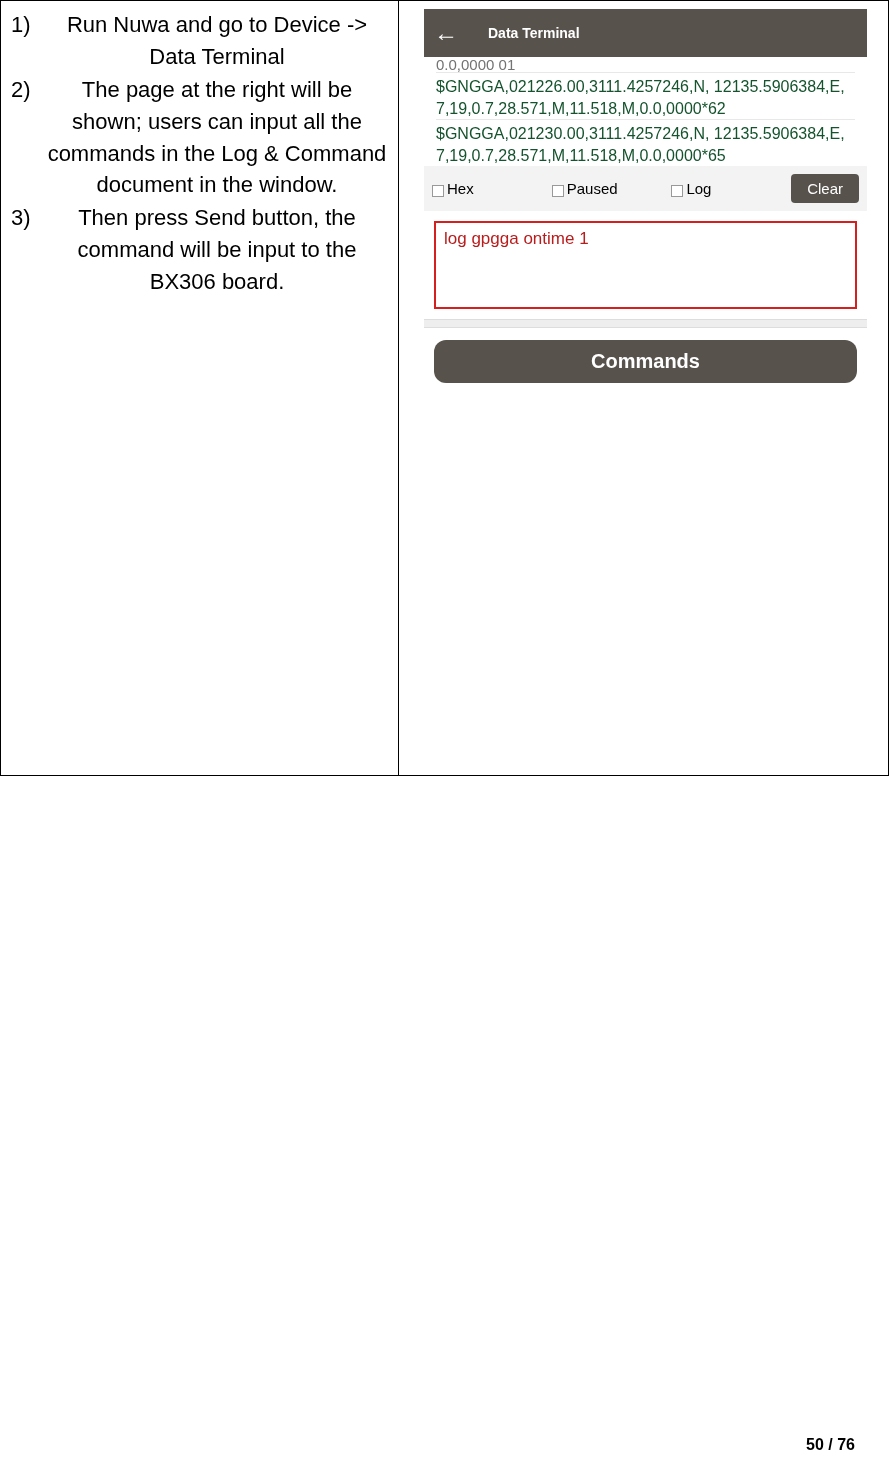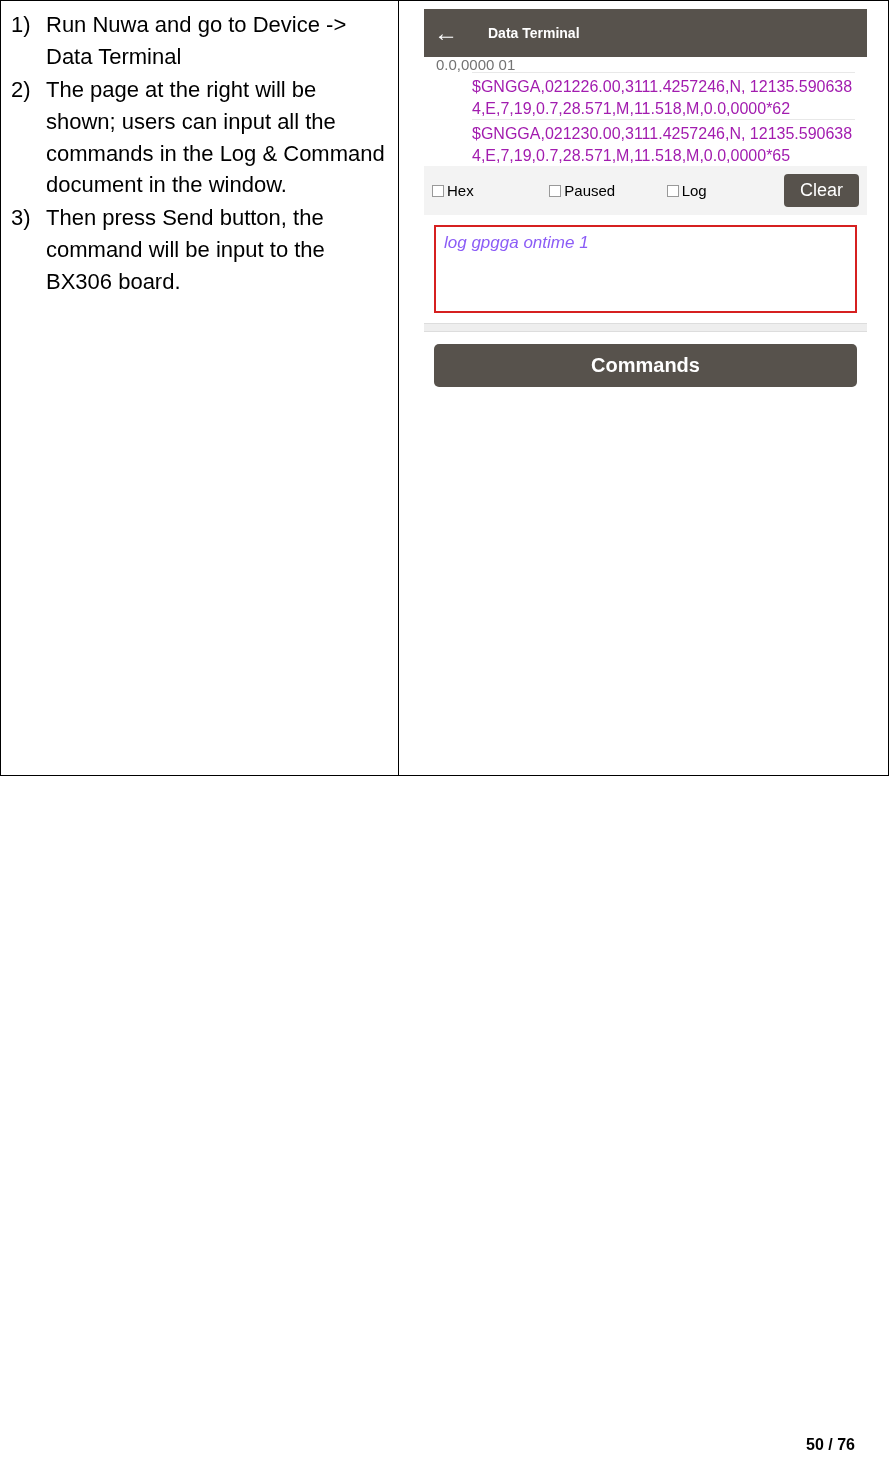--- a/index.html
+++ b/index.html
@@ -27,20 +27,21 @@
     .right-col {
       flex: 1;
       padding: 8px 5px 8px 25px;
       position: relative;
     }
     ol {
       list-style: none;
       counter-reset: item;
       font-size: 22px;
       line-height: 1.45;
+      text-align: center;
     }
     ol li {
       counter-increment: item;
       padding-left: 35px;
       position: relative;
       margin-bottom: 1px;
     }
     ol li::before {
       content: counter(item) ")";
       position: absolute;
@@ -72,93 +73,91 @@
       background: #fff;
       padding: 0 12px;
     }
     .log-cut {
       font-size: 15px;
       color: #737373;
       line-height: 1.0;
     }
     .log-line {
       font-size: 16px;
-      color: #a21caf;
+      color: #14532d;
       line-height: 1.35;
       padding-top: 3px;
       word-break: break-all;
       border-top: 1px solid #e8e8e8;
-      margin-left: 36px;
     }
     .log-line:first-of-type {
       border-top: none;
     }
     .controls-row {
       display: flex;
       align-items: center;
       background: #f3f3f3;
       padding: 8px 8px;
       gap: 4px;
       font-size: 15px;
     }
     .checkbox-item {
       display: flex;
-      align-items: center;
+      align-items: flex-end;
       flex: 1;
     }
     .checkbox-box {
       width: 12px;
       height: 12px;
       border: 1px solid #999;
       background: #fff;
       margin-right: 3px;
       display: inline-block;
     }
     .clear-btn {
       background: #57524c;
       color: #fff;
       padding: 6px 16px;
       border-radius: 4px;
-      font-size: 18px;
+      font-size: 15px;
       cursor: pointer;
       border: none;
     }
     .input-wrap {
       padding: 10px 10px 6px 10px;
       background: #fff;
     }
     .cmd-input {
       width: 100%;
       height: 88px;
       border: 2px solid #d62020;
       padding: 6px 8px;
       font-size: 17px;
-      color: #8b5cf6;
+      color: #b91c1c;
       resize: none;
       font-family: Arial, sans-serif;
-      font-style: italic;
     }
     .sep-bar {
       background: #eee;
       height: 9px;
       border-top: 1px solid #ddd;
       border-bottom: 1px solid #ddd;
     }
     .bottom-row {
       display: flex;
       gap: 10px;
       padding: 12px 10px;
       background: #fff;
     }
     .big-btn {
       flex: 1;
       background: #57524c;
       color: #fff;
       border: none;
-      border-radius: 5px;
+      border-radius: 12px;
       padding: 10px 0;
       font-size: 20px;
       font-weight: bold;
       cursor: pointer;
     }
     .page-num {
       position: absolute;
       bottom: 20px;
       right: 34px;
       font-size: 16px;

